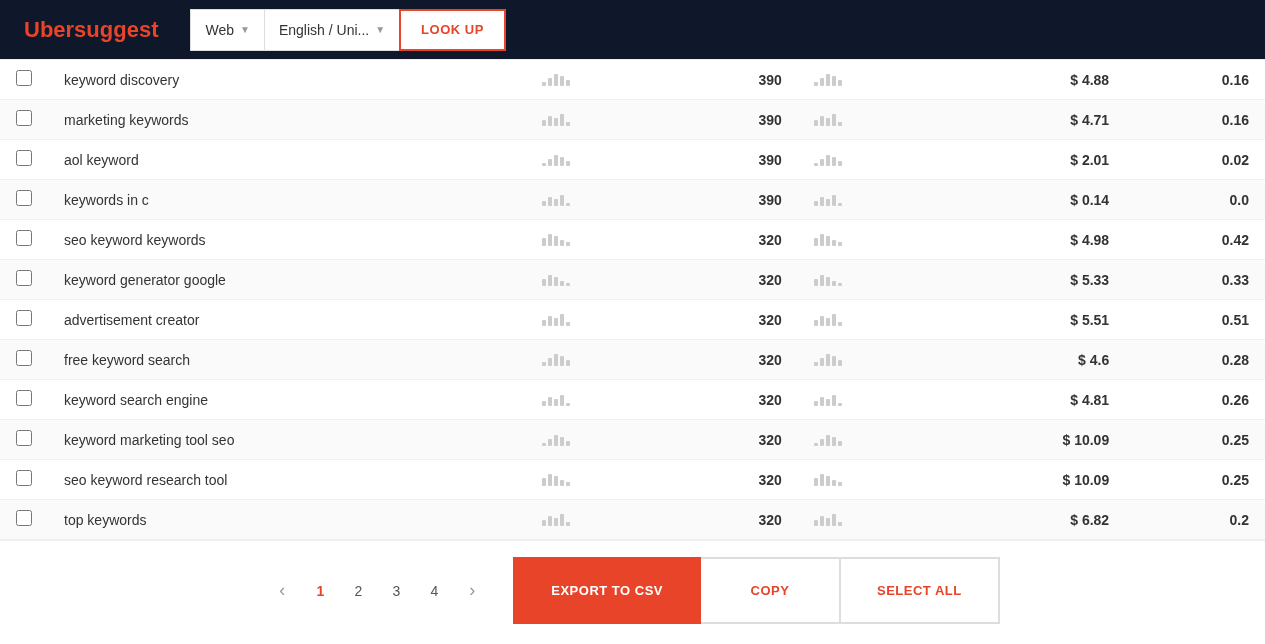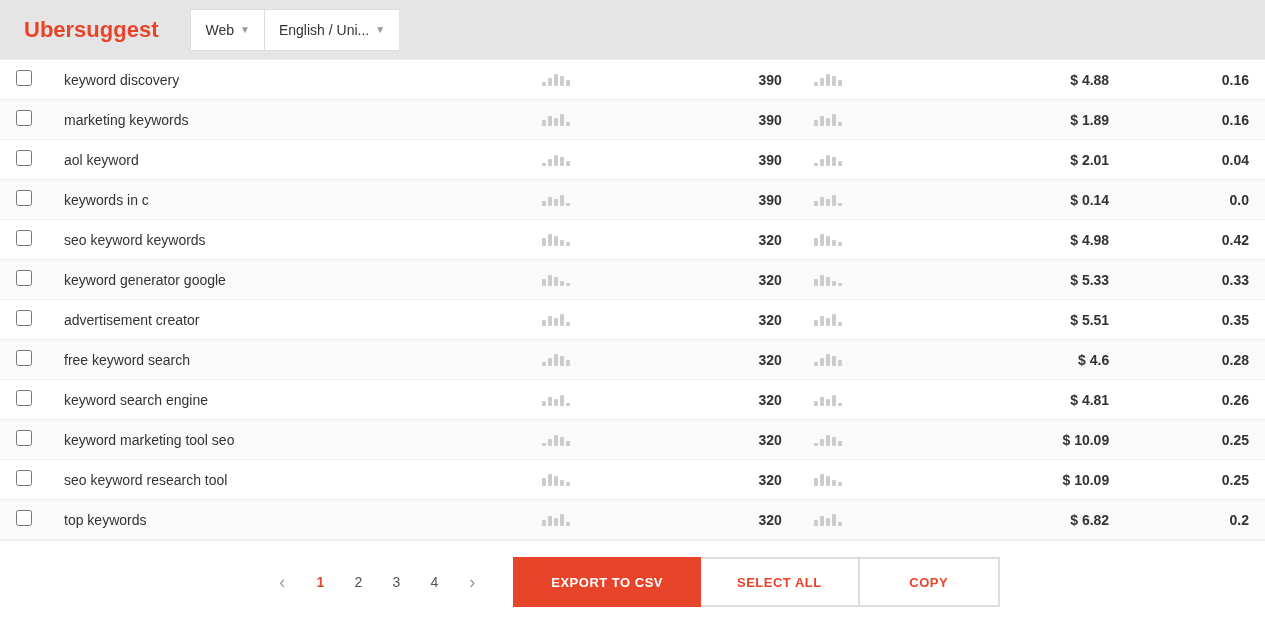--- a/index.html
+++ b/index.html
@@ -5,21 +5,21 @@
     * { box-sizing: border-box; margin: 0; padding: 0; }
     body { font-family: -apple-system, BlinkMacSystemFont, 'Segoe UI', sans-serif; background: #fff; color: #333; }
 
     
     .header {
       display: flex;
       align-items: center;
       padding: 0 24px;
       height: 60px;
       border-bottom: 1px solid #eee;
-      background: #e5e5e5;
+      background: #0f172a;
     }
     .logo {
       font-size: 22px;
       font-weight: 700;
       color: #e8442a;
       margin-right: 32px;
       white-space: nowrap;
     }
     .search-bar {
       display: flex;
@@ -153,21 +153,21 @@
       display: flex;
       align-items: center;
       justify-content: center;
     }
     .action-buttons {
       display: flex;
       gap: 0;
       margin-left: 8px;
     }
     .action-btn {
-      height: 50px;
+      height: 67px;
       min-width: 140px;
       border: 2px solid #ddd;
       background: #fff;
       font-size: 13px;
       font-weight: 700;
       letter-spacing: 0.5px;
       color: #e8442a;
       cursor: pointer;
       padding: 0 36px;
     }
@@ -187,20 +187,21 @@
   <div class="logo">Ubersuggest</div>
   <div class="search-bar">
     <button class="dropdown-btn">
       <span>Web</span>
       <span class="chevron">▼</span>
     </button>
     <button class="dropdown-btn">
       <span>English / Uni...</span>
       <span class="chevron">▼</span>
     </button>
+    <button class="lookup-btn">LOOK UP</button>
   </div>
 </div>
 
 <div class="table-container">
   <table>
     <tbody id="table-body">
         <tr>
       <td class="checkbox-cell">
         <input type="checkbox" style="">
       </td>
@@ -236,21 +237,21 @@
               <span style="height:4px"></span>
     </span></td>
       <td class="right">390</td>
       <td><span class="bar-icon">
       <span style="height:6px"></span>
               <span style="height:10px"></span>
               <span style="height:8px"></span>
               <span style="height:12px"></span>
               <span style="height:4px"></span>
     </span></td>
-      <td class="right">$ 1.89</td>
+      <td class="right">$ 4.71</td>
       <td class="right">0.16</td>
     </tr>
         <tr>
       <td class="checkbox-cell">
         <input type="checkbox" style="">
       </td>
       <td>aol keyword</td>
       <td><span class="bar-icon">
       <span style="height:3px"></span>
               <span style="height:7px"></span>
@@ -260,21 +261,21 @@
     </span></td>
       <td class="right">390</td>
       <td><span class="bar-icon">
       <span style="height:3px"></span>
               <span style="height:7px"></span>
               <span style="height:11px"></span>
               <span style="height:9px"></span>
               <span style="height:5px"></span>
     </span></td>
       <td class="right">$ 2.01</td>
-      <td class="right">0.04</td>
+      <td class="right">0.02</td>
     </tr>
         <tr>
       <td class="checkbox-cell">
         <input type="checkbox" style="">
       </td>
       <td>keywords in c</td>
       <td><span class="bar-icon">
       <span style="height:5px"></span>
               <span style="height:9px"></span>
               <span style="height:7px"></span>
@@ -352,21 +353,21 @@
     </span></td>
       <td class="right">320</td>
       <td><span class="bar-icon">
       <span style="height:6px"></span>
               <span style="height:10px"></span>
               <span style="height:8px"></span>
               <span style="height:12px"></span>
               <span style="height:4px"></span>
     </span></td>
       <td class="right">$ 5.51</td>
-      <td class="right">0.35</td>
+      <td class="right">0.51</td>
     </tr>
         <tr>
       <td class="checkbox-cell">
         <input type="checkbox" style="">
       </td>
       <td>free keyword search</td>
       <td><span class="bar-icon">
       <span style="height:4px"></span>
               <span style="height:8px"></span>
               <span style="height:12px"></span>
@@ -484,16 +485,16 @@
   <div class="pagination">
     <button class="arrow-btn">‹</button>
     <button class="page-btn active">1</button>
     <button class="page-btn">2</button>
     <button class="page-btn">3</button>
     <button class="page-btn">4</button>
     <button class="arrow-btn">›</button>
   </div>
   <div class="action-buttons">
     <button class="action-btn primary">EXPORT TO CSV</button>
+    <button class="action-btn">COPY</button>
     <button class="action-btn">SELECT ALL</button>
-    <button class="action-btn">COPY</button>
   </div>
 </div>
 
 </body></html>

